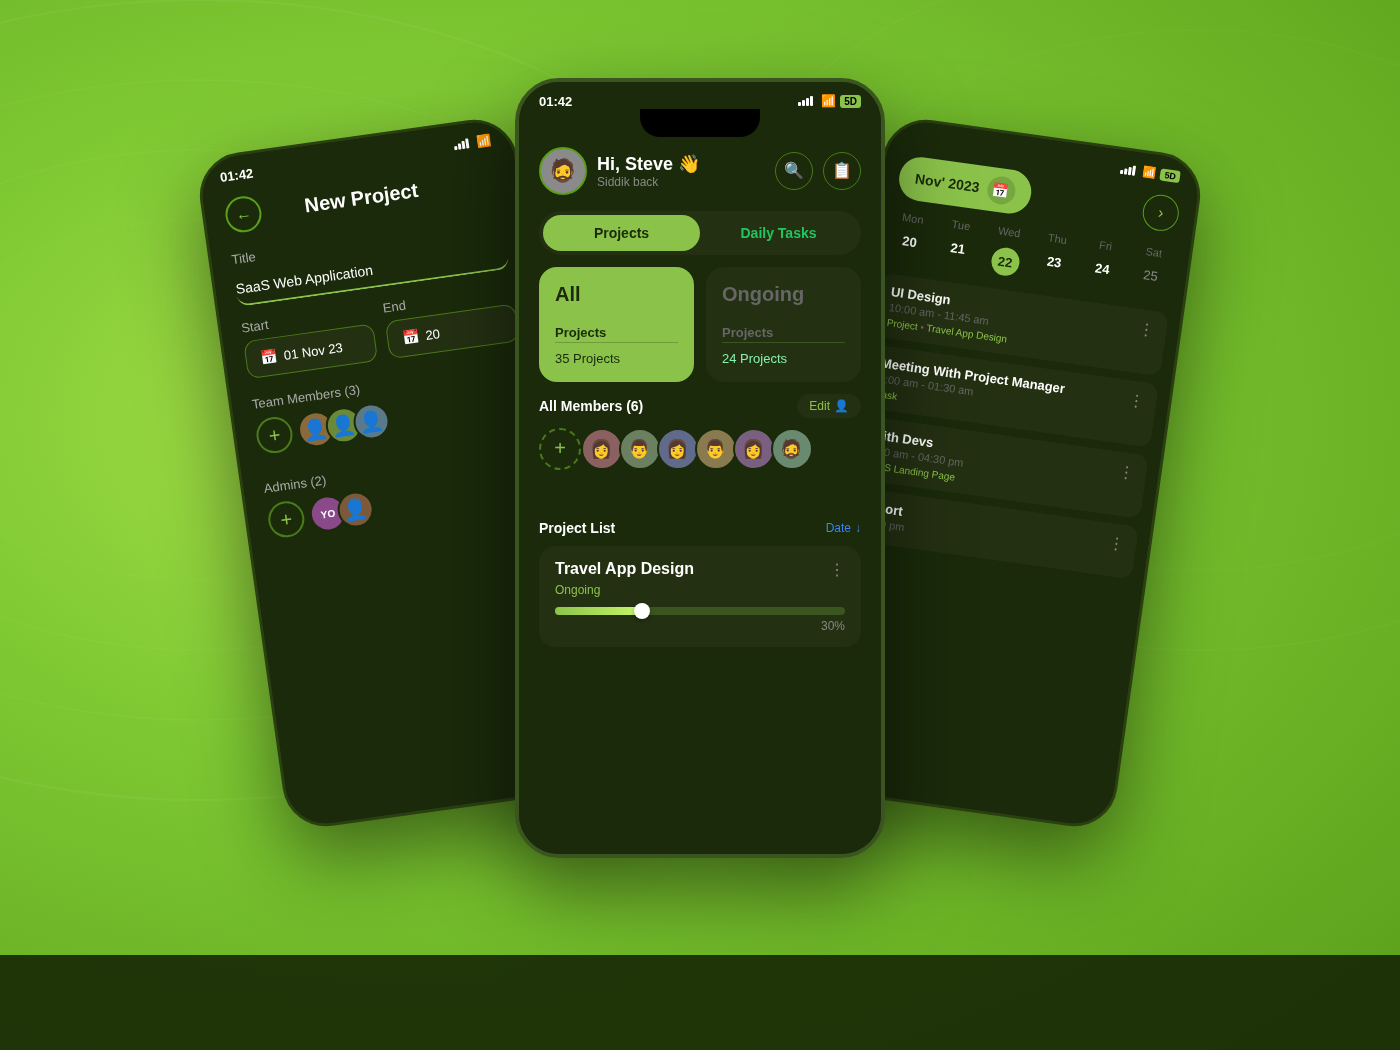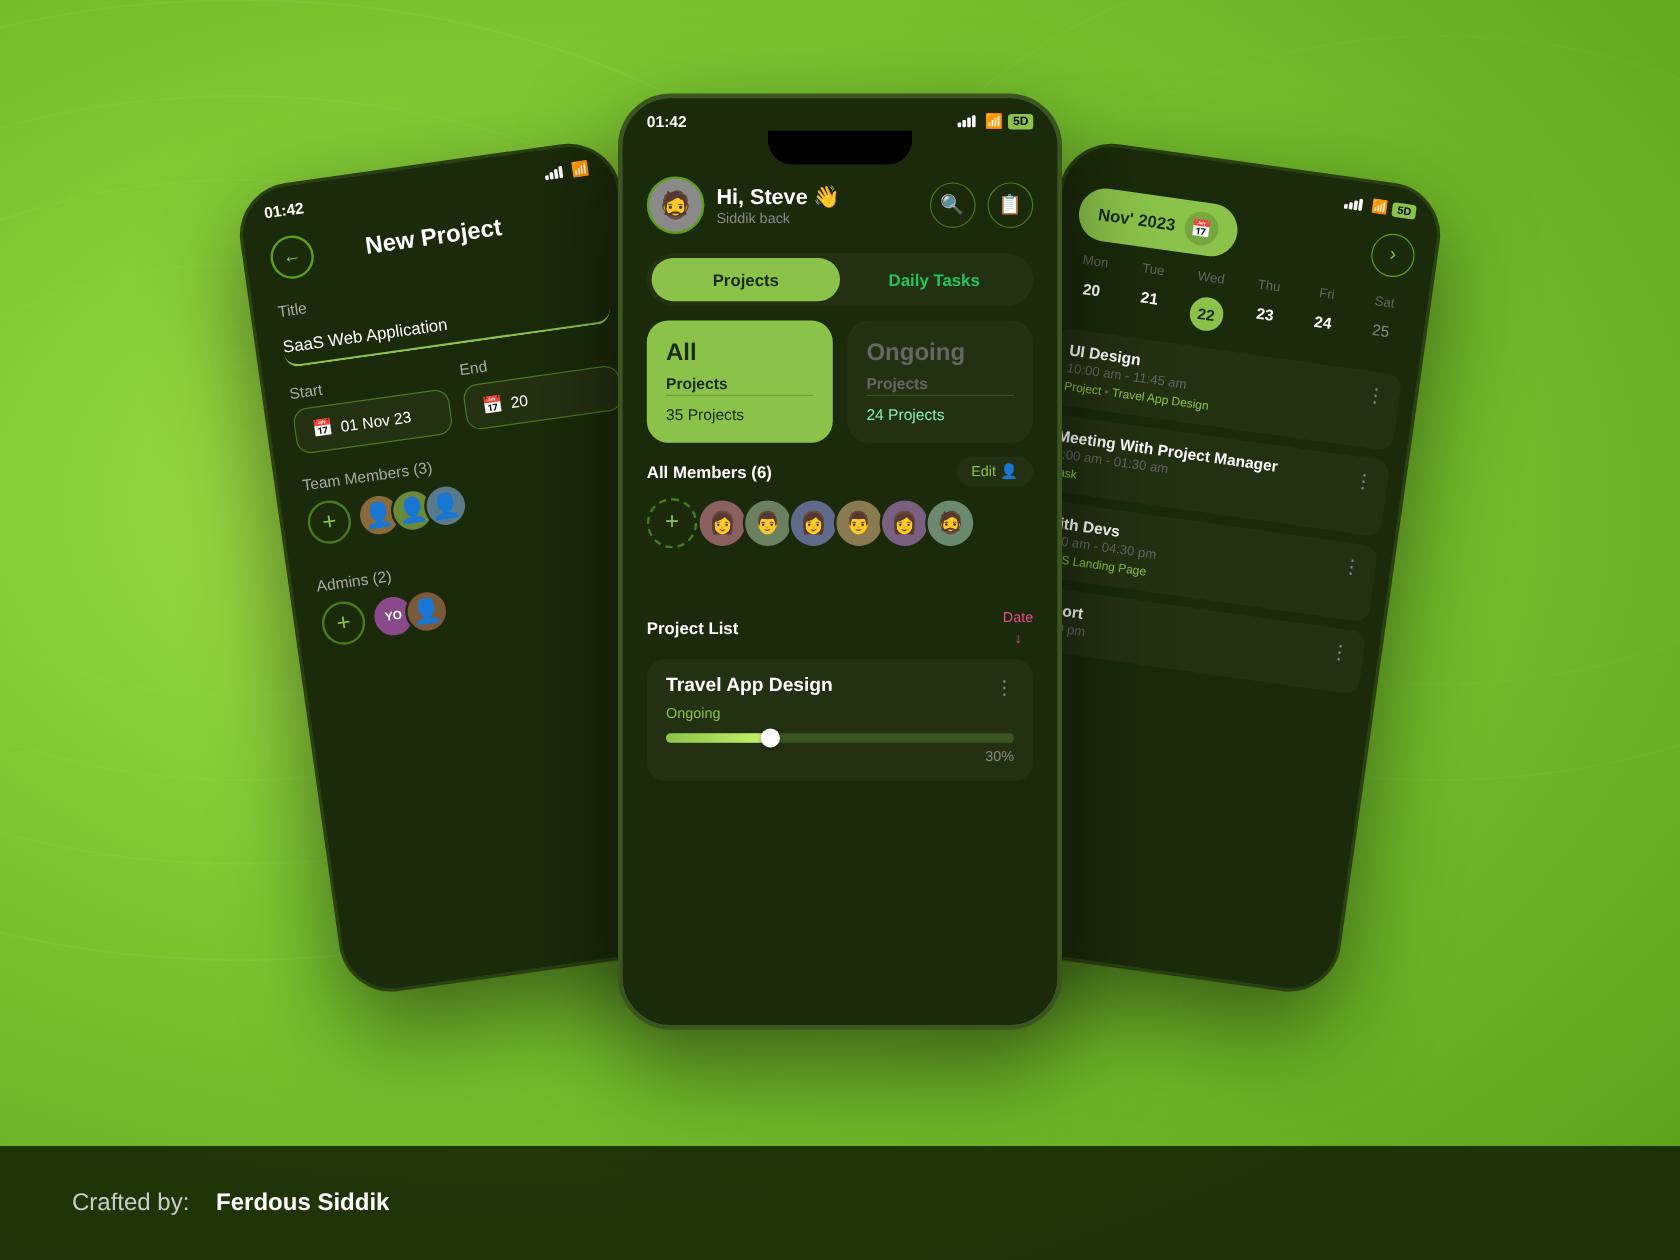--- a/index.html
+++ b/index.html
@@ -403,21 +403,21 @@
       font-weight: 600;
       margin-bottom: 2px;
     }
 
     .card-green .card-label { color: #1a2a0a; }
     .card-dark .card-label { color: #666; }
 
     .card-title {
       font-size: 20px;
       font-weight: 800;
-      margin-bottom: 6px;
+      margin-bottom: 19px;
     }
 
     .card-green .card-title { color: #1a2a0a; }
     .card-dark .card-title { color: #666; }
 
     .card-divider {
       height: 1px;
       margin-bottom: 8px;
     }
 
@@ -504,24 +504,23 @@
     .project-list-title {
       color: #fff;
       font-size: 14px;
       font-weight: 600;
     }
 
     .sort-btn {
       display: flex;
       align-items: center;
       gap: 4px;
-      color: #ec4899;
+      color: #3b82f6;
       font-size: 12px;
       cursor: pointer;
-      flex-direction: column;
     }
 
     
     .project-item {
       margin: 0 20px;
       background: #243012;
       border-radius: 16px;
       padding: 14px 16px;
     }
 
@@ -1024,18 +1023,13 @@
           </div>
           <span class="dots-icon">⋮</span>
         </div>
       </div>
     </div>
   </div>
 
 </div>
 
 <div class="bottom-bar">
-  <div class="bottom-bar-credit">
-    <span>Crafted by:</span>
-    &nbsp;&nbsp;
-    <strong>Ferdous Siddik</strong>
-  </div>
 </div>
 
 </body></html>

